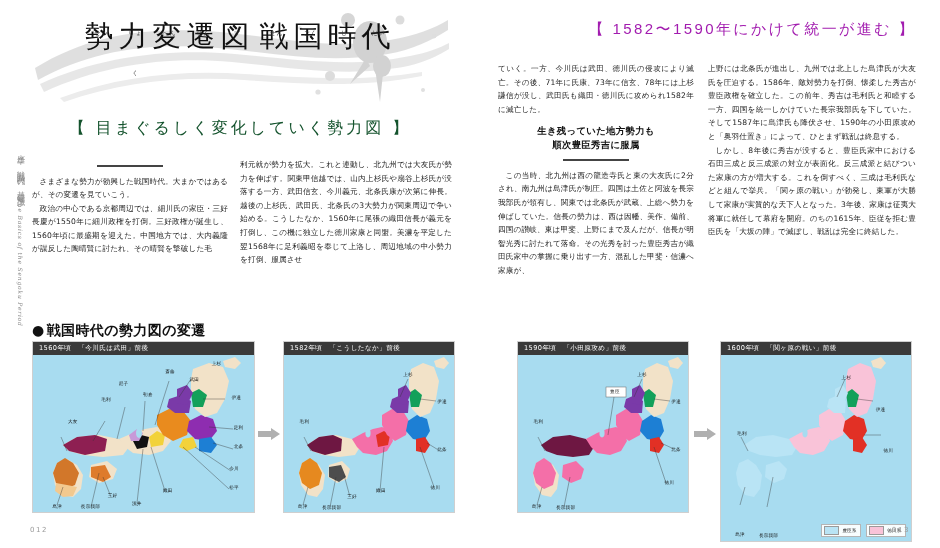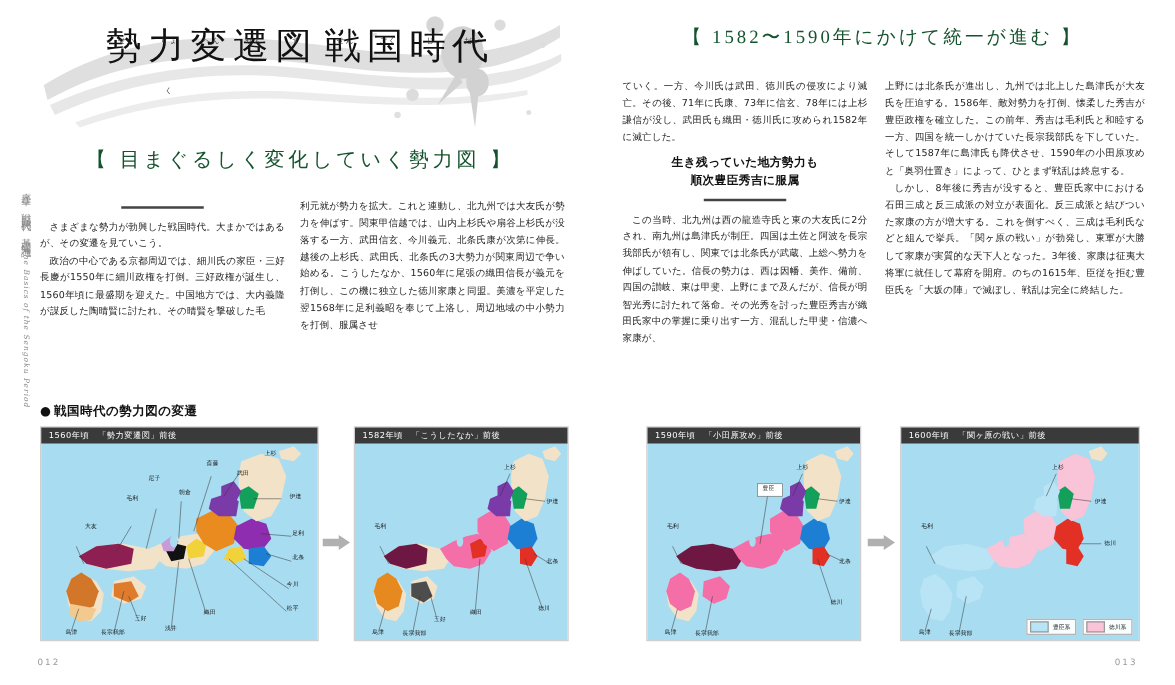--- a/index.html
+++ b/index.html
@@ -119,25 +119,25 @@
     letter-spacing: 3px;
     color: #14532d;
   }
 
   
   .rp-header {
     position: absolute;
     left: 26px;
     top: 20px;
     width: 420px;
-    text-align: center;
-    font-family: Liberation Serif, serif;
+    text-align: right;
+    font-family: Liberation Sans, sans-serif;
     font-size: 15px;
     letter-spacing: 2.4px;
-    color: #14532d;
+    color: #a21caf;
   }
 
   
   .col-head {
     text-align: center;
     font-weight: bold;
     font-size: 9.4px;
     line-height: 14px;
     letter-spacing: 0.3px;
     color: #111;
@@ -164,21 +164,21 @@
   .lcol-2 { position: absolute; left: 240px; top: 158px; width: 212px; }
   .rp-col-1 { position: absolute; left: 28px;  top: 62px; width: 196px; }
   .rp-col-2 { position: absolute; left: 238px; top: 62px; width: 208px; }
   .rp-sub  { margin-top: 8px; }
 
   
   .fig-label {
     position: absolute;
     left: 32px;
     top: 322px;
-    font-size: 10px;
+    font-size: 14px;
     font-weight: bold;
     letter-spacing: 0.4px;
     color: #111;
   }
   .fig-label .bullet { color: #111; margin-right: 2px; }
 
   .map-card {
     position: absolute;
     border: 1px solid #cfcfcf;
     background: #fff;
@@ -311,21 +311,21 @@
       <div class="body-text">
         <p class="noindent">利元就が勢力を拡大。これと連動し、北九州では大友氏が勢力を伸ばす。関東甲信越では、山内上杉氏や扇谷上杉氏が没落する一方、武田信玄、今川義元、北条氏康が次第に伸長。越後の上杉氏、武田氏、北条氏の3大勢力が関東周辺で争い始める。こうしたなか、1560年に尾張の織田信長が義元を打倒し、この機に独立した徳川家康と同盟。美濃を平定した翌1568年に足利義昭を奉じて上洛し、周辺地域の中小勢力を打倒、服属させ</p>
       </div>
     </div>
 
     <div class="fig-label">
       <span class="bullet">●</span><span>戦国時代の勢力図の変遷</span>
     </div>
 
     <div class="map-card" style="left:32px; top:341px; width:223px; height:172px;">
-      <div class="map-cap">1560年頃　「勢力変遷図」前後</div>
+      <div class="map-cap">1560年頃　「今川氏は武田」前後</div>
       <div class="map-canvas">
         <svg width="223" height="159" viewBox="0 0 223 159">
 
           <path d="M24,108 L20,118 L22,130 L30,140 L40,142 L48,134 L50,120 L44,110 L34,104 Z" fill="#f2e2c8" stroke="#b9a display" stroke-width="0"></path>
           <path d="M24,108 L20,118 L23,128 L32,134 L42,130 L46,118 L40,108 L32,103 Z" fill="#d2772a"></path>
           <path d="M23,128 L22,136 L30,142 L40,141 L44,132 L34,130 Z" fill="#f2c98f"></path>
 
           <path d="M58,110 L56,122 L66,128 L80,124 L84,114 L74,106 Z" fill="#f2e2c8"></path>
           <path d="M58,112 L58,122 L70,127 L78,122 L72,110 Z" fill="#de7b2c"></path>
 
@@ -510,21 +510,21 @@
         <div class="lbl" style="left:11%; top:96%;">島津</div>
       </div>
     </div>
 
     <div class="arrow" style="left:224px; top:425px;">
       <svg width="22" height="12" viewBox="0 0 22 12">
           <path d="M0,3 L13,3 L13,0 L22,6 L13,12 L13,9 L0,9 Z" fill="#b0b0b0"></path>
         </svg>
     </div>
 
-    <div class="map-card" style="left:250px; top:341px; width:192px; height:172px;">
+    <div class="map-card" style="left:250px; top:341px; width:192px; height:201px;">
       <div class="map-cap">1600年頃　「関ヶ原の戦い」前後</div>
       <div class="map-canvas">
         <svg width="192" height="159" viewBox="0 0 192 159">
           <path d="M18,108 L15,118 L17,130 L24,140 L33,142 L39,134 L41,120 L35,110 L27,104 Z" fill="#b9e4f5"></path>
           <path d="M45,110 L44,122 L53,128 L63,124 L66,114 L58,106 Z" fill="#b9e4f5"></path>
           <path d="M23,90 L35,82 L52,80 L68,84 L76,92 L71,100 L55,102 L39,100 L28,96 Z" fill="#b9e4f5"></path>
           <path d="M68,84 L79,78 L89,74 L98,72 L106,76 L109,86 L103,96 L92,100 L79,98 L73,92 Z" fill="#f9c3d8"></path>
           <path d="M98,60 L108,54 L119,56 L125,66 L122,80 L111,86 L103,80 L98,70 Z" fill="#f9c3d8"></path>
           <path d="M108,44 L117,40 L125,46 L124,58 L113,58 L106,52 Z" fill="#b9e4f5"></path>
           <path d="M124,66 L133,60 L143,64 L146,76 L140,86 L129,84 L122,76 Z" fill="#e23025"></path>

